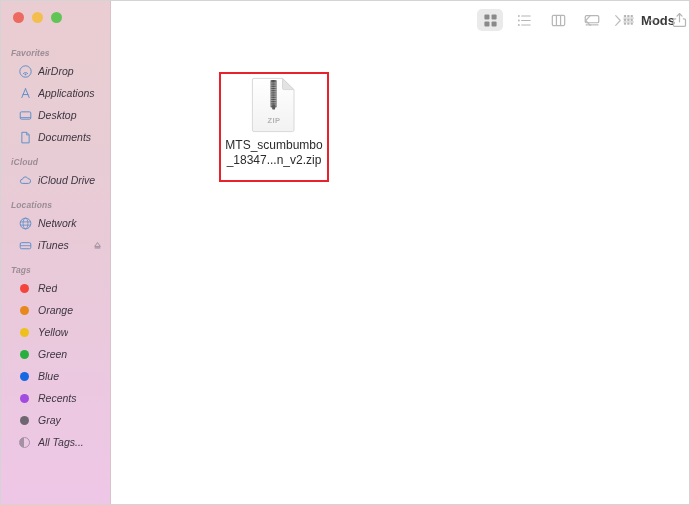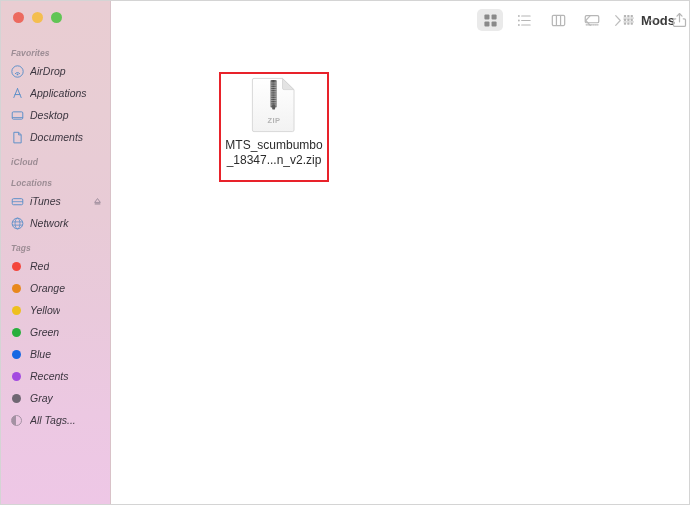--- a/index.html
+++ b/index.html
@@ -54,21 +54,21 @@
     padding: 0 0 2px 10px;
     margin-top: 9px;
     letter-spacing: 0.1px;
   }
   .sb-section:first-of-type { margin-top: 2px; }
 
   .sb-item {
     display: flex;
     align-items: center;
     height: 22px;
-    padding-left: 9px;
+    padding-left: 17px;
     gap: 6px;
     position: relative;
   }
   .sb-icon {
     width: 14px; height: 14px;
     flex: 0 0 14px;
     display: flex;
     align-items: center;
     justify-content: center;
     color: #5b8fc9;
@@ -270,48 +270,56 @@
             <path d="M3.5 1.6h6l3 3v10H3.5z" fill="none" stroke="currentColor" stroke-width="1.2" stroke-linejoin="round"></path>
             <path d="M9.4 1.7v3.1h3.0" fill="none" stroke="currentColor" stroke-width="1.1"></path>
           </svg>
       </span>
       <span class="sb-label">Documents</span>
     </div>
 
 
     <div class="sb-section">iCloud</div>
 
+    <div class="sb-item">
+      <span class="sb-icon">
+        <svg viewBox="0 0 16 16">
+            <path d="M4.2 11.6a2.6 2.6 0 0 1 .15-5.2 3.5 3.5 0 0 1 6.7-.6 2.9 2.9 0 0 1 .6 5.8z" fill="none" stroke="currentColor" stroke-width="1.2" stroke-linejoin="round"></path>
+          </svg>
+      </span>
+      <span class="sb-label">iCloud Drive</span>
+    </div>
 
     <div class="sb-section">Locations</div>
-
-    <div class="sb-item">
-      <span class="sb-icon">
-        <svg viewBox="0 0 16 16">
-            <rect x="1.5" y="4.5" width="13" height="7.5" rx="1.6" fill="none" stroke="currentColor" stroke-width="1.2"></rect>
-            <path d="M1.5 8.2h13" stroke="currentColor" stroke-width="1"></path>
-          </svg>
-      </span>
-      <span class="sb-label">iTunes</span>
-      <span class="eject">
-        <svg viewBox="0 0 16 16">
-            <path d="M8 2.8 13 9.6H3z" fill="none" stroke="currentColor" stroke-width="1.4"></path>
-            <rect x="3" y="11.4" width="10" height="1.8" fill="currentColor"></rect>
-          </svg>
-      </span>
-    </div>
 
     <div class="sb-item">
       <span class="sb-icon">
         <svg viewBox="0 0 16 16">
             <circle cx="8" cy="8" r="6.6" fill="none" stroke="currentColor" stroke-width="1.2"></circle>
             <ellipse cx="8" cy="8" rx="3" ry="6.6" fill="none" stroke="currentColor" stroke-width="1"></ellipse>
             <path d="M1.6 6h12.8M1.6 10h12.8" stroke="currentColor" stroke-width="1"></path>
           </svg>
       </span>
       <span class="sb-label">Network</span>
+    </div>
+
+    <div class="sb-item">
+      <span class="sb-icon">
+        <svg viewBox="0 0 16 16">
+            <rect x="1.5" y="4.5" width="13" height="7.5" rx="1.6" fill="none" stroke="currentColor" stroke-width="1.2"></rect>
+            <path d="M1.5 8.2h13" stroke="currentColor" stroke-width="1"></path>
+          </svg>
+      </span>
+      <span class="sb-label">iTunes</span>
+      <span class="eject">
+        <svg viewBox="0 0 16 16">
+            <path d="M8 2.8 13 9.6H3z" fill="none" stroke="currentColor" stroke-width="1.4"></path>
+            <rect x="3" y="11.4" width="10" height="1.8" fill="currentColor"></rect>
+          </svg>
+      </span>
     </div>
 
     <div class="sb-section">Tags</div>
 
     <div class="sb-item">
       <span class="tag-dot" style="background:#f4453c"></span>
       <span class="sb-label">Red</span>
     </div>
     <div class="sb-item">
       <span class="tag-dot" style="background:#e8881c"></span>

